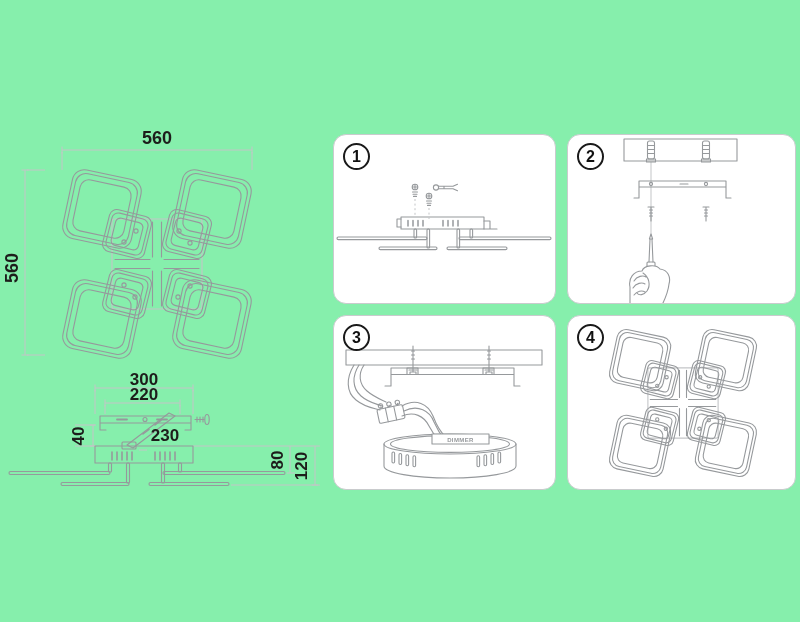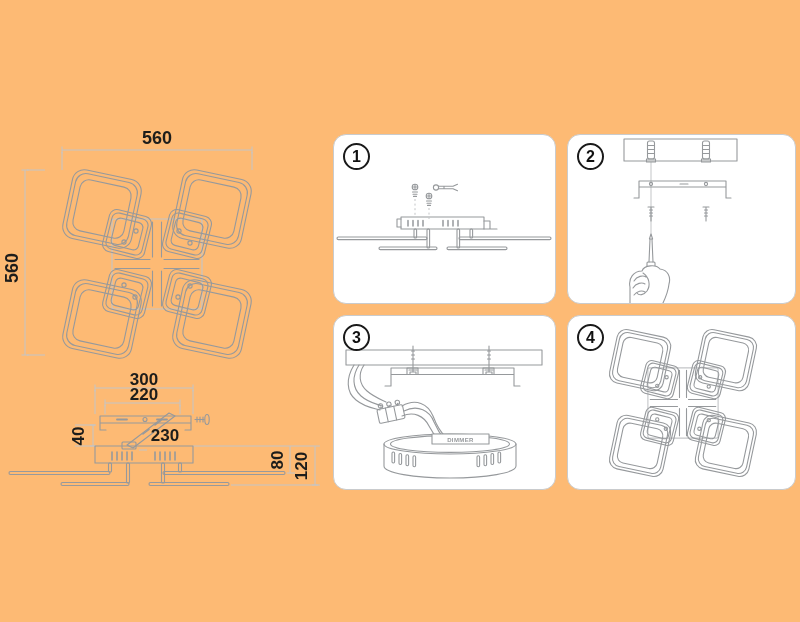--- a/index.html
+++ b/index.html
@@ -3,21 +3,21 @@
 <meta charset="utf-8">
 <style>
   *{margin:0;padding:0;box-sizing:border-box}
   html,body{width:800px;height:622px}
   body{
     background:#fff;
     font-family:"Liberation Sans",sans-serif;
     position:relative;overflow:hidden;
     --art:#96999c; --lite:#c3c5c7; --ink:#1d1d1b; --border:#c9cbcd;
   }
-  .sheet{position:absolute;inset:0;background:#fdba74}
+  .sheet{position:absolute;inset:0;background:#86efac}
   .draw{position:absolute;overflow:visible}
   .panel{position:absolute;border:1.5px solid var(--border);border-radius:13px;background:#fff;overflow:hidden}
   .panel svg{position:absolute;left:0;top:0}
   .badge{
     position:absolute;left:9px;top:8px;width:27px;height:27px;z-index:2;
     border:2px solid #1a1a1a;border-radius:50%;background:#fff;
     display:flex;align-items:center;justify-content:center;
     font-weight:700;font-size:16px;color:#111;
   }
   .art{stroke:var(--art);fill:none;stroke-width:1.1;stroke-linecap:round;stroke-linejoin:round}

